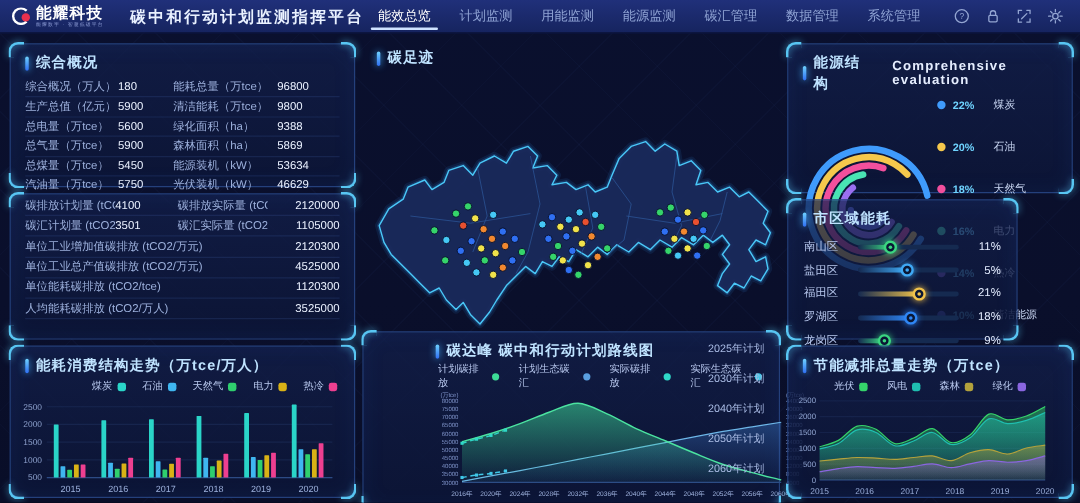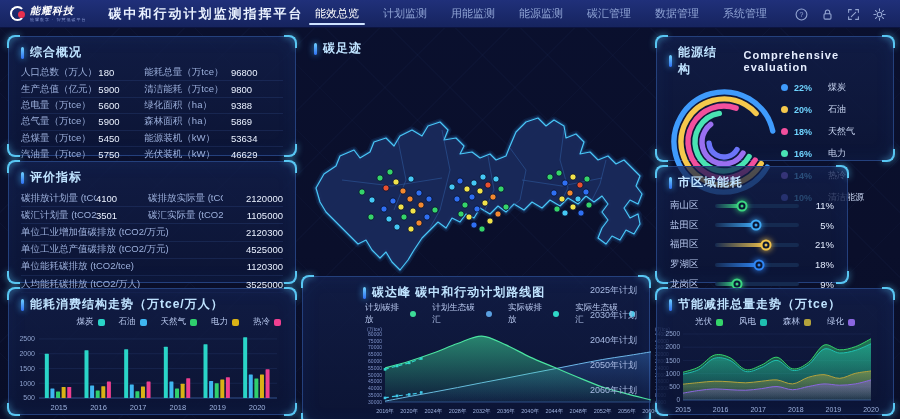--- a/index.html
+++ b/index.html
@@ -11,21 +11,21 @@
       linear-gradient(180deg,#0a102e 0%,#0a0f2b 60%,#090e28 100%);
     color:#dfe8ff;}
   
   header{position:absolute;left:0;top:0;width:900px;height:28px;
     background:linear-gradient(180deg,#20307a,#16245f);
     border-bottom:1px solid #0c1440;display:flex;align-items:center;padding:0 10px;box-sizing:border-box;}
   .logo{display:flex;align-items:center;gap:5px;}
   .logo-mark{width:15px;height:15px;border:2.5px solid #fff;border-radius:50%;position:relative;box-sizing:border-box;border-right-color:transparent;}
   .logo-mark i{position:absolute;right:-2px;top:3px;width:7px;height:7px;border-radius:50%;background:#e8304e;}
   .logo-text{display:flex;flex-direction:column;line-height:1;}
-  .logo-text b{font-size:10px;color:#fff;letter-spacing:1px;font-style:italic;}
+  .logo-text b{font-size:13px;color:#fff;letter-spacing:1px;}
   .logo-text small{font-size:4px;color:#8b9bd4;margin-top:2px;letter-spacing:1px;}
   .app-title{margin-left:22px;font-size:13px;font-weight:bold;color:#e9f1ff;letter-spacing:2px;}
   nav{margin-left:auto;display:flex;gap:20px;align-items:center;height:100%;}
   .tab{position:relative;font-size:11px;color:#8fa3d4;cursor:pointer;padding:0 2px;display:flex;align-items:center;height:100%;}
   .tab.active{color:#fff;font-weight:normal;}
   .tab.active::after{content:"";position:absolute;left:-4px;right:-4px;bottom:2px;height:2px;background:#cfe3ff;border-radius:1px;}
   .hicons{display:flex;gap:13px;margin-left:26px;margin-right:4px;align-items:center;}
   .hicon{width:13px;height:13px;cursor:pointer;opacity:.85;}
   
   .panel{position:absolute;background:linear-gradient(180deg,rgba(19,32,76,.72),rgba(12,21,54,.9));
@@ -51,21 +51,21 @@
   .irow .v2{text-align:right;}
   .irow.full{grid-template-columns:1fr 60px;}
   .irow.full .v2{text-align:right;}
   
   .legend{display:flex;justify-content:flex-end;gap:14px;padding:0 14px;font-size:8.5px;color:#b9c9ef;align-items:center;}
   .legend .li{display:flex;align-items:center;gap:4px;cursor:pointer;}
   .legend .sw{width:7px;height:7px;border-radius:2px;}
   .legend .dot{width:6px;height:6px;border-radius:50%;}
   
   .emwrap{display:flex;align-items:center;padding:0 6px 0 10px;}
-  .emlegend{flex:1;display:flex;flex-direction:column;gap:9px;font-size:9px;}
+  .emlegend{flex:1;display:flex;flex-direction:column;gap:22px;font-size:9px;}
   .emitem{display:flex;align-items:center;gap:6px;cursor:pointer;}
   .emitem .dot{width:7px;height:7px;border-radius:50%;}
   .emitem .pct{color:#6fd4ff;width:28px;font-weight:bold;}
   .emitem .lab{color:#c9d6f2;}
   
   .srow{display:flex;align-items:center;gap:9px;height:19.6px;font-size:9.5px;padding:0 13px;}
   .sname{width:36px;color:#b9c9ef;flex:none;}
   .strack{flex:1;height:4px;background:#152a50;border-radius:2px;position:relative;cursor:pointer;}
   .sfill{position:absolute;left:0;top:0;height:100%;border-radius:2px;}
   .sknob{position:absolute;top:50%;transform:translate(-50%,-50%);width:11px;height:11px;border-radius:50%;background:#0a1734;box-sizing:border-box;display:flex;align-items:center;justify-content:center;cursor:grab;}
@@ -120,21 +120,21 @@
   </header>
 
   <section class="panel" id="p-overview" style="left:8px;top:36px;width:288px;height:120px;">
     <i class="fr"></i>
     <div class="ptitle">
         <i class="tb"></i>
         <span>综合概况</span>
       </div>
     <div class="ovgrid" id="ovgrid">
         <div class="orow">
-          <span class="lbl">人口总数（万人）</span>
+          <span class="lbl">综合概况（万人）</span>
           <span class="val">180</span>
           <span class="lbl">能耗总量（万tce）</span>
           <span class="val">96800</span>
         </div>
         <div class="orow">
           <span class="lbl">生产总值（亿元）</span>
           <span class="val">5900</span>
           <span class="lbl">清洁能耗（万tce）</span>
           <span class="val">9800</span>
         </div>
@@ -160,24 +160,20 @@
           <span class="lbl">汽油量（万tce）</span>
           <span class="val">5750</span>
           <span class="lbl">光伏装机（kW）</span>
           <span class="val">46629</span>
         </div>
       </div>
   </section>
 
   <section class="panel" id="p-indicators" style="left:8px;top:161px;width:288px;height:122px;">
     <i class="fr"></i>
-    <div class="ptitle">
-        <i class="tb"></i>
-        <span>评价指标</span>
-      </div>
     <div class="igrid" id="igrid">
         <div class="irow">
           <span class="lbl">碳排放计划量 (tCO2)</span>
           <span class="val">4100</span>
           <span class="lbl">碳排放实际量 (tCO2)</span>
           <span class="val v2">2120000</span>
         </div>
         <div class="irow">
           <span class="lbl">碳汇计划量 (tCO2)</span>
           <span class="val">3501</span>

